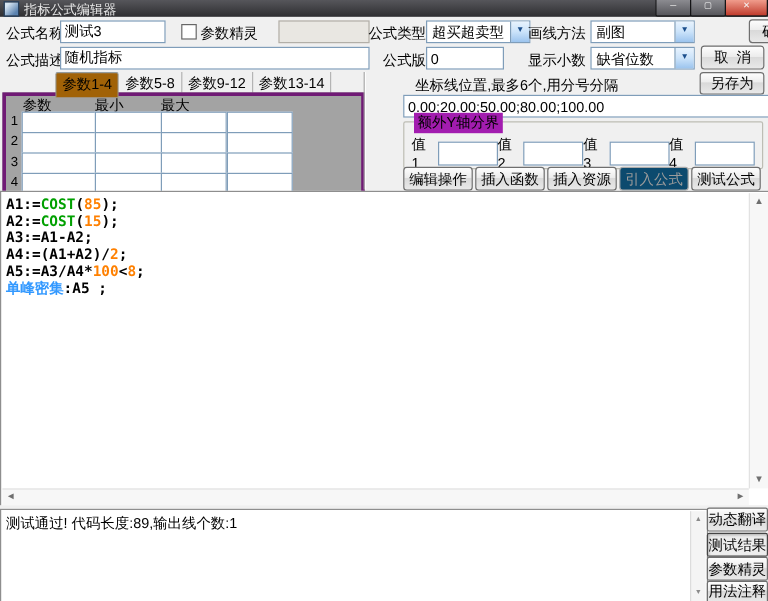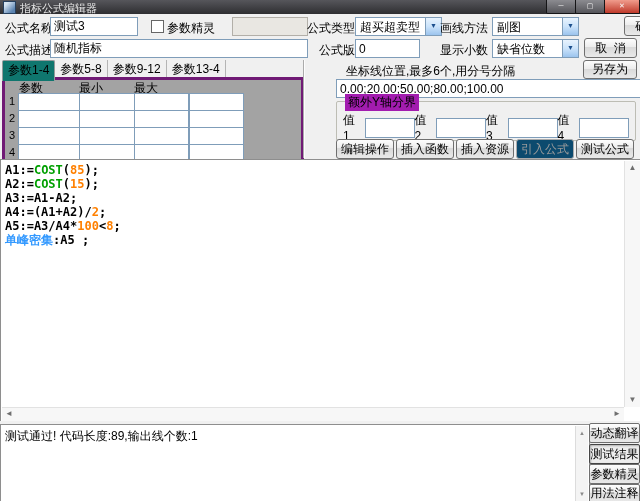--- a/index.html
+++ b/index.html
@@ -30,22 +30,22 @@
     background:linear-gradient(#e8f3fe,#cbe3fa 50%,#9cc4ee);border-left:1px solid #7f9db9;
     color:#1c4f8d;font-size:7px;text-align:center;line-height:15px;}
   .pushbtn{position:absolute;border:1px solid #6f6f6f;border-radius:3px;
     background:linear-gradient(#fdfdfd,#ececec 45%,#d9d9d9 46%,#e9e9e9);
     font-size:12px;display:flex;align-items:center;justify-content:center;white-space:pre;}
   .checkbox{position:absolute;width:11px;height:11px;background:#fff;border:1px solid #666;}
   
   .tabstrip{position:absolute;left:2px;top:60px;height:18px;white-space:nowrap;}
   .tab{display:inline-block;font-size:12px;padding:1px 5px 2px;height:17px;
     border-right:1px solid #b4b4b4;vertical-align:top;}
-  .tab.active{background:#0f766e;border:1px solid #949b9c;border-bottom:none;
-    border-radius:2px 2px 0 0;position:relative;z-index:2;}
+  .tab.active{background:#a16207;border:1px solid #949b9c;border-bottom:none;
+    border-radius:2px 2px 0 0;position:relative;z-index:2;margin-left:44px;}
   .pframe{position:absolute;left:2px;top:77px;width:296px;height:81px;
     border:3px solid #701a75;background:#a3a3a3;}
   .phead{position:absolute;top:0;font-size:12px;}
   .pnum{position:absolute;font-size:11px;}
   .pcell{position:absolute;height:16px;background:#fff;border:1px solid #7f9db9;}
   .vdiv{position:absolute;left:303px;top:60px;width:1px;height:98px;background:#ababab;
     box-shadow:1px 0 0 #fdfdfd;}
   
   .groupbox{position:absolute;left:336px;top:101px;width:298px;height:38px;
     border:1px solid #bdbdb4;border-radius:2px;}
@@ -116,21 +116,21 @@
 <div class="lbl" style="left:307px;top:42px;margin-left:12px;">公式版本</div>
 <input class="inp" style="left: 355px; top: 39px; width: 57px; height: 17px;" value="0">
 <div class="lbl" style="left:440px;top:42px;">显示小数</div>
 <div class="combo" style="left:492px;top:39px;width:85px;height:17px;">
   <span class="val">缺省位数</span>
   <span class="arrow">▼</span>
 </div>
 <div class="pushbtn" style="left:584px;top:38px;width:51px;height:18px;">取  消</div>
 <div class="pushbtn" style="left:583px;top:60px;width:52px;height:17px;">另存为</div>
 
-<div class="tabstrip"><span class="tab active">参数1-4</span><span class="tab">参数5-8</span><span class="tab">参数9-12</span><span class="tab">参数13-4</span></div>
+<div class="tabstrip"><span class="tab active">参数1-4</span><span class="tab">参数5-8</span><span class="tab">参数9-12</span><span class="tab">参数13-14</span></div>
 <div class="pframe">
     <div class="phead" style="left: 14px;">参数</div>
     <div class="phead" style="left: 74px;">最小</div>
     <div class="phead" style="left: 129px;">最大</div>
     <div class="phead" style="left: 184px; margin-top: 12px;">缺省</div>
     <span class="pnum" style="left: 4px; top: 15px;">1</span>
     <input class="pcell" style="left: 13px; top: 13px; width: 59px;">
     <input class="pcell" style="left: 74px; top: 13px; width: 52px;">
     <input class="pcell" style="left: 129px; top: 13px; width: 49px;">
     <input class="pcell" style="left: 184px; top: 13px; width: 49px;">

